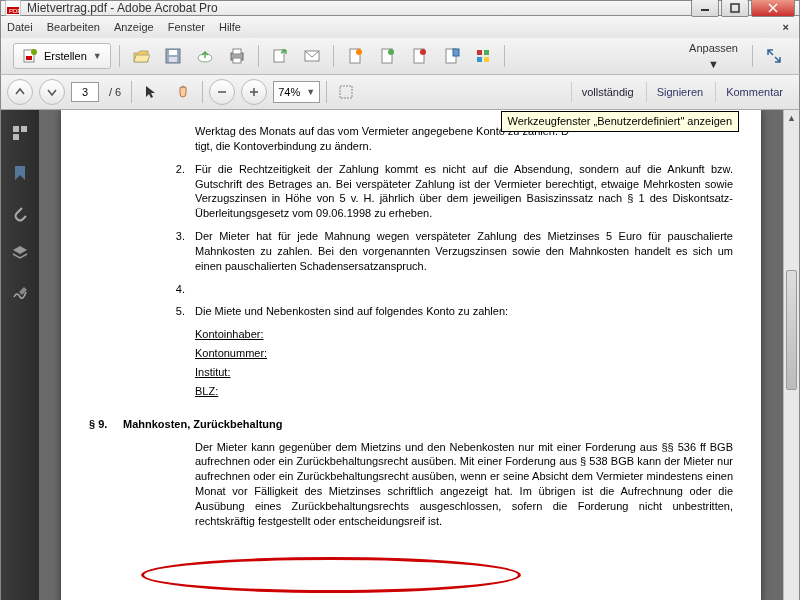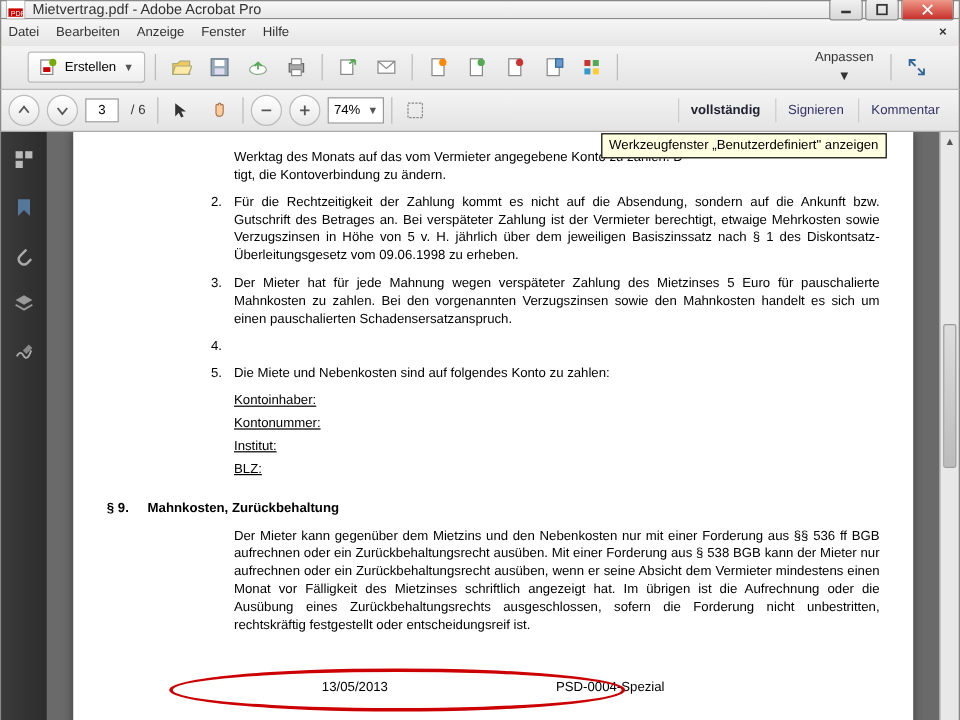--- a/index.html
+++ b/index.html
@@ -6,35 +6,35 @@
 body { font-family: "Segoe UI", Tahoma, sans-serif; font-size: 11px; background: #d4d0c8; width: 800px; height: 600px; overflow: hidden; position: relative; }
 .titlebar { height: 16px; background: linear-gradient(#f8f8f8, #e8e8e8); border: 1px solid #888; display: flex; align-items: center; padding: 0 4px; }
 .titlebar .appicon { width: 16px; height: 16px; margin-right: 6px; }
 .titlebar .title { flex: 1; color: #333; font-size: 12px; }
 .winbtns { display: flex; gap: 2px; }
 .winbtn { width: 28px; height: 18px; border: 1px solid #888; border-radius: 2px; display: flex; align-items: center; justify-content: center; font-size: 10px; }
 .winbtn.min, .winbtn.max { background: linear-gradient(#f0f0f0,#d8d8d8); }
 .winbtn.close { background: linear-gradient(#e98,#c9302c); color: #fff; width: 44px; }
 .menubar { height: 22px; background: linear-gradient(#f6f6f6,#e6e6e6); border-left: 1px solid #888; border-right: 1px solid #888; display: flex; align-items: center; padding: 0 6px; gap: 14px; color: #333; }
 .menubar .menux { margin-left: auto; padding-right: 4px; font-weight: bold; cursor: default;}
-.toolbar { background: linear-gradient(#f4f4f4,#e4e4e4); border-left: 1px solid #888; border-right: 1px solid #888; border-bottom: 1px solid #bbb; display: flex; align-items: center; padding: 4px 22px; gap: 6px; }
+.toolbar { background: linear-gradient(#f4f4f4,#e4e4e4); border-left: 1px solid #888; border-right: 1px solid #888; border-bottom: 1px solid #bbb; display: flex; align-items: center; padding: 4px 12px; gap: 6px; }
 .toolbar .sep { width: 1px; height: 22px; background: #bbb; margin: 0 2px; }
 .tbtn { width: 26px; height: 26px; border: 1px solid transparent; border-radius: 3px; display: flex; align-items: center; justify-content: center; cursor: default; }
 .erstellen { display: flex; align-items: center; gap: 6px; padding: 2px 8px; border: 1px solid #bbb; border-radius: 3px; background: linear-gradient(#fff,#eee); height: 26px; }
 .erstellen .dd { font-size: 9px; color: #555; }
 .anpassen { margin-left: auto; display: flex; align-items: center; gap: 4px; color: #333; padding: 0 6px; flex-direction: column; }
 .navbar { background: linear-gradient(#f4f4f4,#e4e4e4); border-left: 1px solid #888; border-right: 1px solid #888; border-bottom: 1px solid #aaa; display: flex; align-items: center; padding: 4px 6px; gap: 6px; }
 .roundbtn { width: 26px; height: 26px; border: 1px solid #bbb; border-radius: 13px; background: linear-gradient(#fff,#e8e8e8); display: flex; align-items: center; justify-content: center; }
 .pagefield { width: 28px; height: 20px; border: 1px solid #999; background: #fff; text-align: center; font-size: 11px; }
 .pagetotal { color: #333; padding: 0 4px; }
 .zoomsel { height: 22px; border: 1px solid #999; background: #fff; display: flex; align-items: center; padding: 0 4px; gap: 6px; }
 .zoomsel .dd { font-size: 9px; color: #555; }
 .rightlinks { margin-left: auto; display: flex; gap: 2px; }
 .rightlinks .lk { padding: 4px 10px; color: #336; cursor: default; border-left: 1px solid #ccc; }
-.rightlinks .lk.active { font-weight: bold; color: #223; }
+.rightlinks .lk.active { font-weight: normal; color: #223; }
 .workspace { display: flex; height: 498px; background: #555; border-left: 1px solid #888; border-right: 1px solid #888; border-bottom: 1px solid #888; position: relative; }
 .sidepanel { width: 38px; background: linear-gradient(90deg,#3b3b3b,#2c2c2c); display: flex; flex-direction: column; align-items: center; padding-top: 12px; gap: 18px; }
 .sidebtn { width: 22px; height: 22px; color: #ccc; display: flex; align-items: center; justify-content: center; }
 .docarea { flex: 1; background: #6a6a6a; overflow: hidden; position: relative; display: flex; justify-content: center; }
 .page { background: #fff; width: 700px; margin-top: 0; padding: 14px 28px 30px 28px; color: #000; font-family: Arial, sans-serif; font-size: 11px; line-height: 1.35; position: relative; box-shadow: 0 0 8px rgba(0,0,0,0.5); }
 .page .li { display: flex; margin-bottom: 8px; }
 .page .li .num { width: 22px; text-align: right; margin-right: 10px; margin-left: 74px; }
 .page .li .txt { flex: 1; text-align: justify; }
 .konto { margin-left: 106px; margin-top: 6px; text-decoration: underline; }
 .konto div { margin-bottom: 4px; }
@@ -299,24 +299,20 @@
         <div>Kontoinhaber:</div>
         <div>Kontonummer:</div>
         <div>Institut:</div>
         <div>BLZ:</div>
       </div>
       <div class="section">
         <span class="secnum">§ 9.</span>
         <span class="sectitle">Mahnkosten, Zurückbehaltung</span>
       </div>
       <div class="secbody">Der Mieter kann gegenüber dem Mietzins und den Nebenkosten nur mit einer Forderung aus §§ 536 ff BGB aufrechnen oder ein Zurückbehaltungsrecht ausüben. Mit einer Forderung aus § 538 BGB kann der Mieter nur aufrechnen oder ein Zurückbehaltungsrecht ausüben, wenn er seine Absicht dem Vermieter mindestens einen Monat vor Fälligkeit des Mietzinses schriftlich angezeigt hat. Im übrigen ist die Aufrechnung oder die Ausübung eines Zurückbehaltungsrechts ausgeschlossen, sofern die Forderung nicht unbestritten, rechtskräftig festgestellt oder entscheidungsreif ist.</div>
-      <div class="footer">
-        <span>13/05/2013</span>
-        <span>PSD-0004-Spezial</span>
-      </div>
       <div class="ellipse"></div>
     </div>
   </div>
   <div class="scrollbar">
     <div class="arr up">▲</div>
     <div class="thumb"></div>
 
   </div>
 </div>
 

